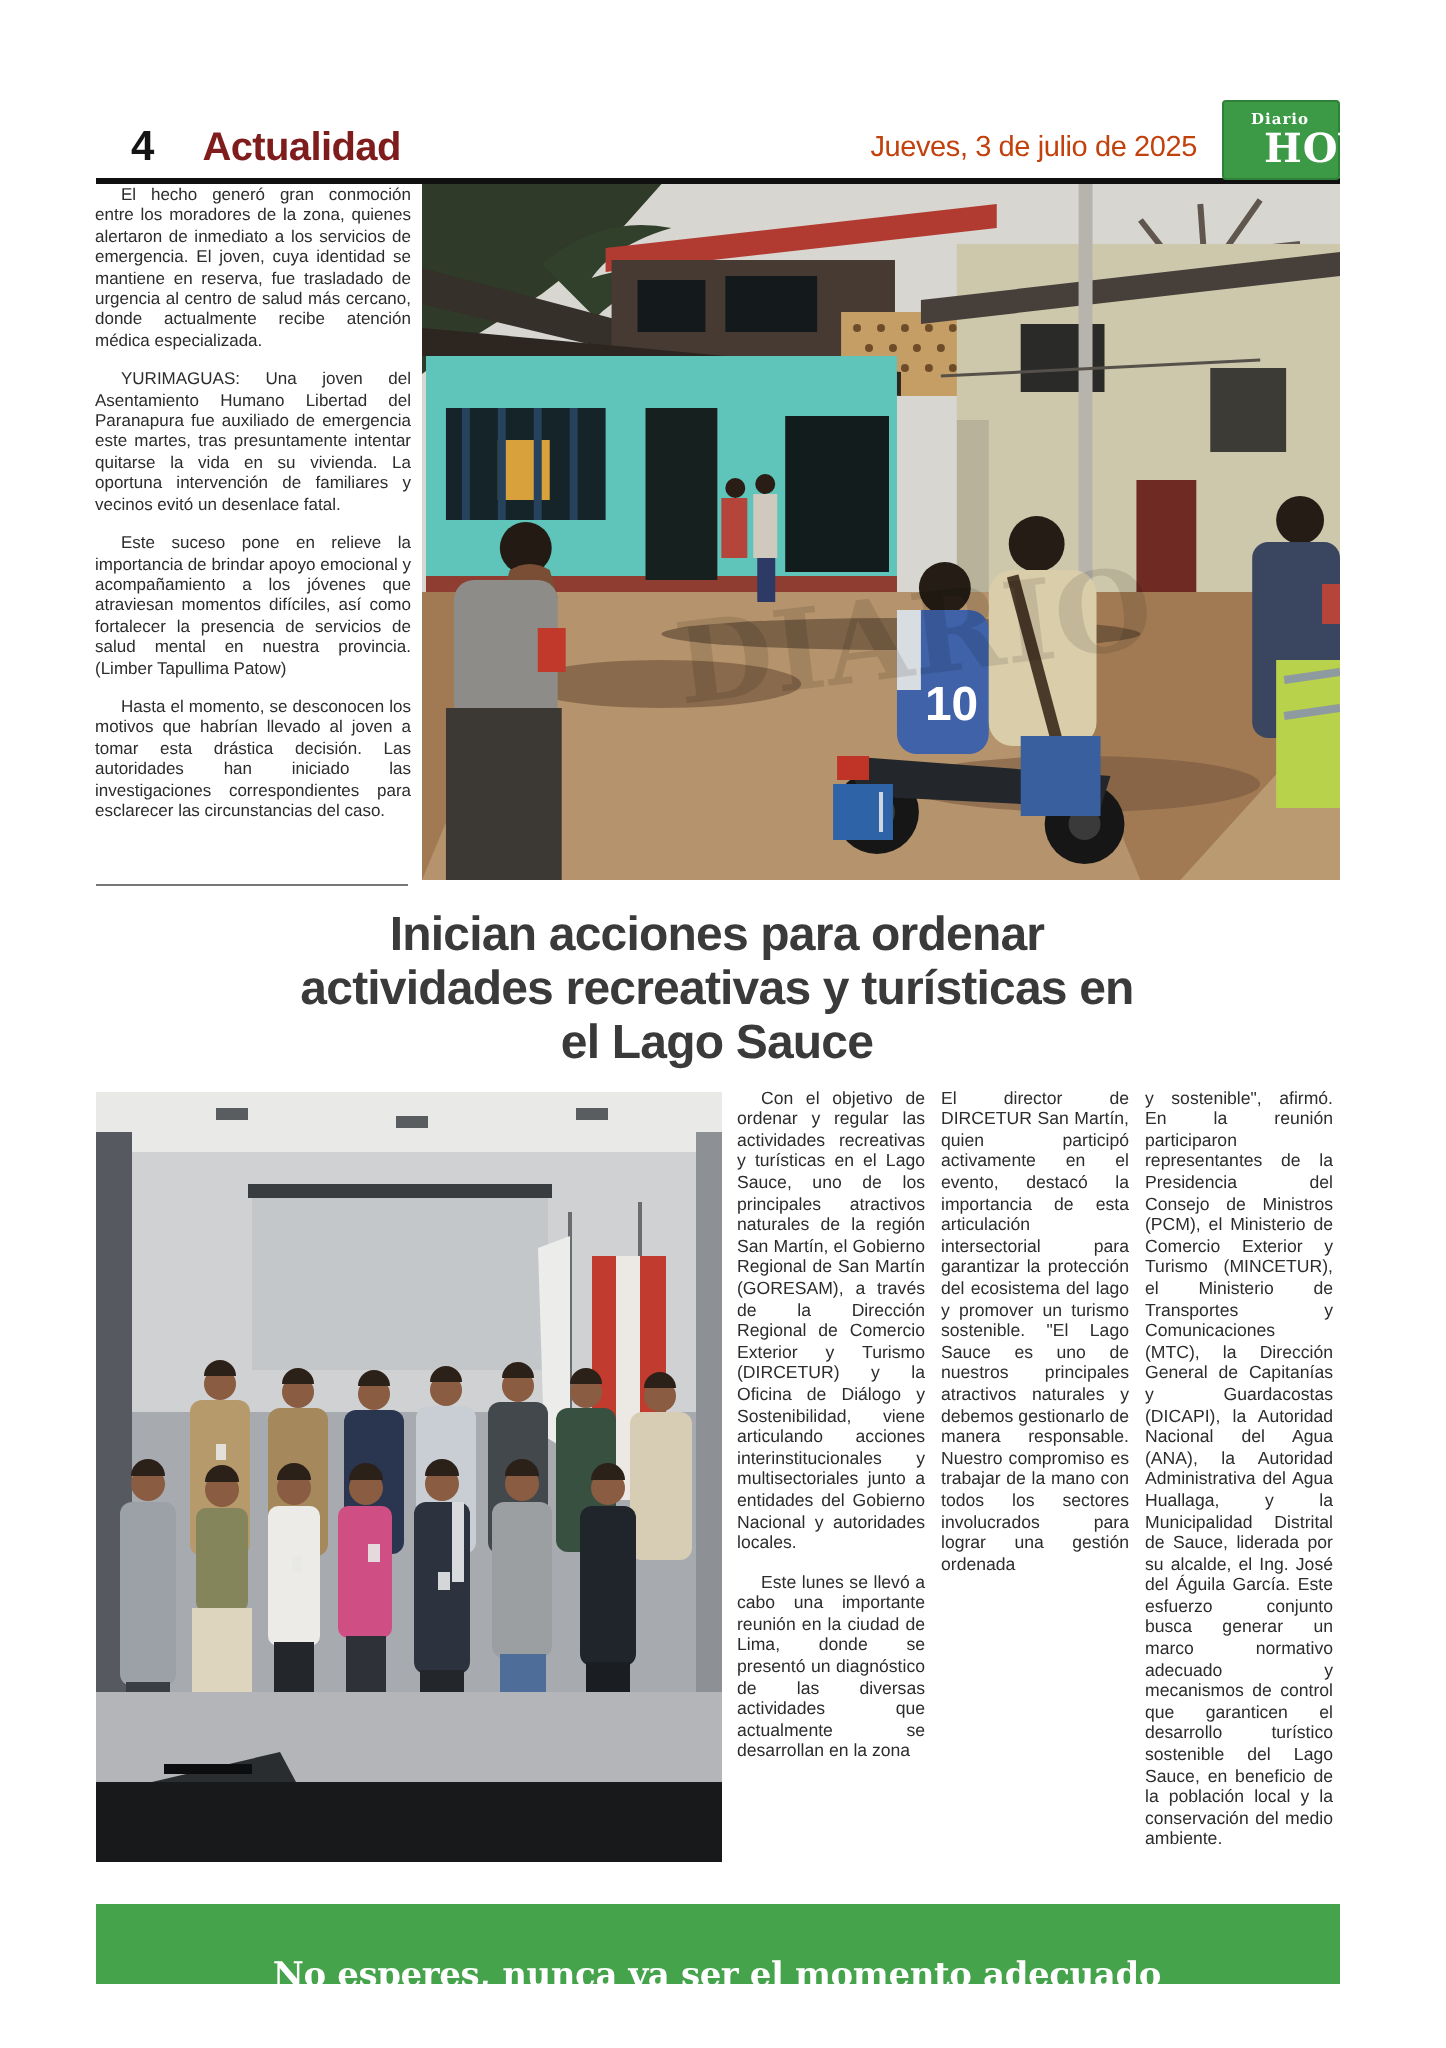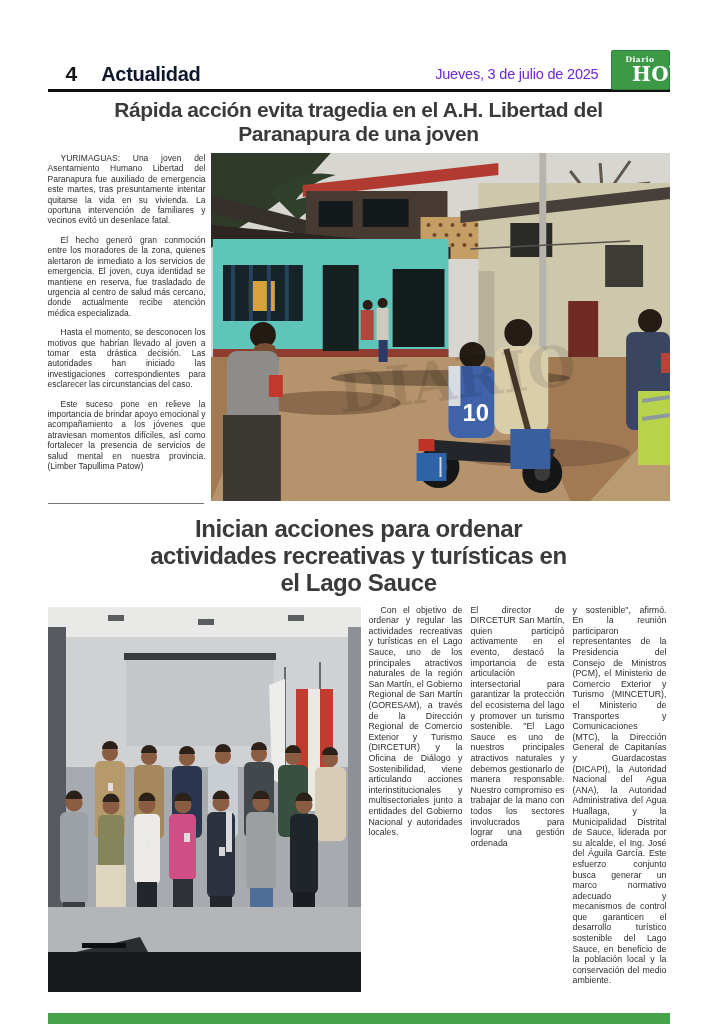--- a/index.html
+++ b/index.html
@@ -5,23 +5,23 @@
   html,body{margin:0;padding:0;}
   body{
     width:723px;height:1024px;background:#ffffff;overflow:hidden;
     font-family:"Liberation Sans",sans-serif;color:#2f2f2f;position:relative;
   }
   .page{width:622px;margin:0 auto;padding-top:46px;position:relative;left:-3px;}
 
   
   .masthead{display:flex;align-items:flex-end;height:40px;}
   .page-num{font-size:21px;font-weight:bold;color:#141414;margin-left:18px;}
-  .section{font-size:20px;font-weight:bold;color:#0f172a;margin-left:24px;letter-spacing:-0.3px;}
+  .section{font-size:20px;font-weight:bold;color:#7f1d1d;margin-left:24px;letter-spacing:-0.3px;}
   .head-right{margin-left:auto;display:flex;align-items:flex-end;}
-  .edition-date{font-size:14.5px;color:#6d28d9;margin-right:12px;padding-bottom:4px;letter-spacing:-0.2px;}
+  .edition-date{font-size:14.5px;color:#c2410c;margin-right:12px;padding-bottom:4px;letter-spacing:-0.2px;}
   .logo{width:57px;height:38px;background:#3c9a47;border:1px solid #2f8038;border-radius:2px;
         display:flex;flex-direction:column;align-items:center;justify-content:center;line-height:1;position:relative;top:4px;}
   .logo .lg-top{font-family:"DejaVu Serif",serif;font-weight:bold;color:#fff;font-size:7.5px;letter-spacing:.5px;}
   .logo .lg-main{font-family:"DejaVu Serif",serif;font-weight:bold;color:#fff;font-size:20px;margin-top:1px;letter-spacing:.5px;margin-left:36px;}
   .head-rule{height:3px;background:#101010;margin-top:3px;}
 
   
   .headline{font-weight:bold;color:#3a3a3a;text-align:center;letter-spacing:-0.4px;line-height:1.12;}
   .h1a{font-size:21px;max-width:520px;margin:6px auto 8px;}
   .h2a{font-size:24px;max-width:430px;margin:12px auto 8px;}
@@ -60,28 +60,27 @@
     <div class="head-right">
       <span class="edition-date">Jueves, 3 de julio de 2025</span>
       <div class="logo">
         <span class="lg-top">Diario</span>
         <span class="lg-main">HOY</span>
       </div>
     </div>
   </div>
   <div class="head-rule"></div>
 
-  <h1 class="headline h1a">Rápida acción evita tragedia en el A.H. Libertad del Paranapura de una joven</h1>
 
   <div class="a1">
     <div class="a1-text">
+        <p>El hecho generó gran conmoción entre los moradores de la zona, quienes alertaron de inmediato a los servicios de emergencia. El joven, cuya identidad se mantiene en reserva, fue trasladado de urgencia al centro de salud más cercano, donde actualmente recibe atención médica especializada.</p>
         <p>YURIMAGUAS: Una joven del Asentamiento Humano Libertad del Paranapura fue auxiliado de emergencia este martes, tras presuntamente intentar quitarse la vida en su vivienda. La oportuna intervención de familiares y vecinos evitó un desenlace fatal.</p>
-        <p>El hecho generó gran conmoción entre los moradores de la zona, quienes alertaron de inmediato a los servicios de emergencia. El joven, cuya identidad se mantiene en reserva, fue trasladado de urgencia al centro de salud más cercano, donde actualmente recibe atención médica especializada.</p>
+        <p>Este suceso pone en relieve la importancia de brindar apoyo emocional y acompañamiento a los jóvenes que atraviesan momentos difíciles, así como fortalecer la presencia de servicios de salud mental en nuestra provincia. (Limber Tapullima Patow)</p>
         <p>Hasta el momento, se desconocen los motivos que habrían llevado al joven a tomar esta drástica decisión. Las autoridades han iniciado las investigaciones correspondientes para esclarecer las circunstancias del caso.</p>
-        <p>Este suceso pone en relieve la importancia de brindar apoyo emocional y acompañamiento a los jóvenes que atraviesan momentos difíciles, así como fortalecer la presencia de servicios de salud mental en nuestra provincia. (Limber Tapullima Patow)</p>
       </div>
 
     <div class="photo1">
 
       <svg viewBox="0 0 460 348" preserveAspectRatio="none">
         <rect x="0" y="0" width="460" height="348" fill="#d8d6d1"></rect>
 
         <g stroke="#4a4036" stroke-width="3" fill="none" opacity="0.85">
           <path d="M398 120 L390 10"></path>
             <path d="M393 60 L360 18"></path>
@@ -293,20 +292,21 @@
         <rect x="0" y="300" width="313" height="50" fill="#b3b5b8"></rect>
         <rect x="0" y="345" width="313" height="40" fill="#17191b"></rect>
         <polygon points="28,345 92,330 100,345" fill="#2a2d30"></polygon>
         <rect x="34" y="336" width="44" height="5" fill="#0c0d0e"></rect>
       </svg>
     </div>
 
     <div class="a2-cols">
       <div class="a2col">
           <p>Con el objetivo de ordenar y regular las actividades recreativas y turísticas en el Lago Sauce, uno de los principales atractivos naturales de la región San Martín, el Gobierno Regional de San Martín (GORESAM), a través de la Dirección Regional de Comercio Exterior y Turismo (DIRCETUR) y la Oficina de Diálogo y Sostenibilidad, viene articulando acciones interinstitucionales y multisectoriales junto a entidades del Gobierno Nacional y autoridades locales.</p>
+          <p>Este lunes se llevó a cabo una importante reunión en la ciudad de Lima, donde se presentó un diagnóstico de las diversas actividades que actualmente se desarrollan en la zona</p>
         </div>
       <div class="a2col cont">
           <p>El director de DIRCETUR San Martín, quien participó activamente en el evento, destacó la importancia de esta articulación intersectorial para garantizar la protección del ecosistema del lago y promover un turismo sostenible. "El Lago Sauce es uno de nuestros principales atractivos naturales y debemos gestionarlo de manera responsable. Nuestro compromiso es trabajar de la mano con todos los sectores involucrados para lograr una gestión ordenada</p>
         </div>
       <div class="a2col cont">
           <p>y sostenible", afirmó. En la reunión participaron representantes de la Presidencia del Consejo de Ministros (PCM), el Ministerio de Comercio Exterior y Turismo (MINCETUR), el Ministerio de Transportes y Comunicaciones (MTC), la Dirección General de Capitanías y Guardacostas (DICAPI), la Autoridad Nacional del Agua (ANA), la Autoridad Administrativa del Agua Huallaga, y la Municipalidad Distrital de Sauce, liderada por su alcalde, el Ing. José del Águila García. Este esfuerzo conjunto busca generar un marco normativo adecuado y mecanismos de control que garanticen el desarrollo turístico sostenible del Lago Sauce, en beneficio de la población local y la conservación del medio ambiente.</p>
         </div>
     </div>
   </div>
 

